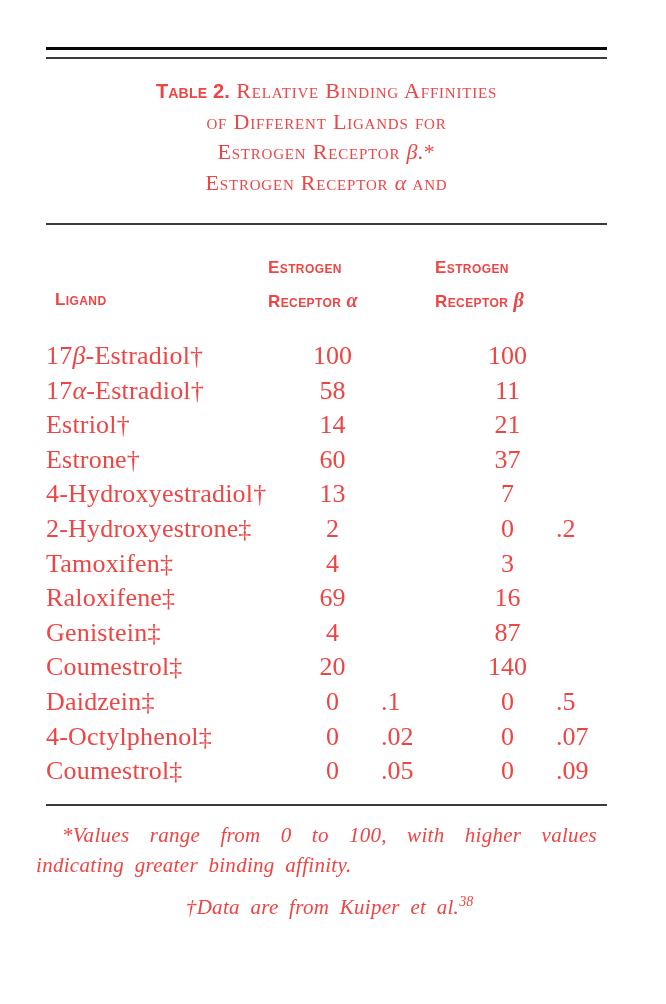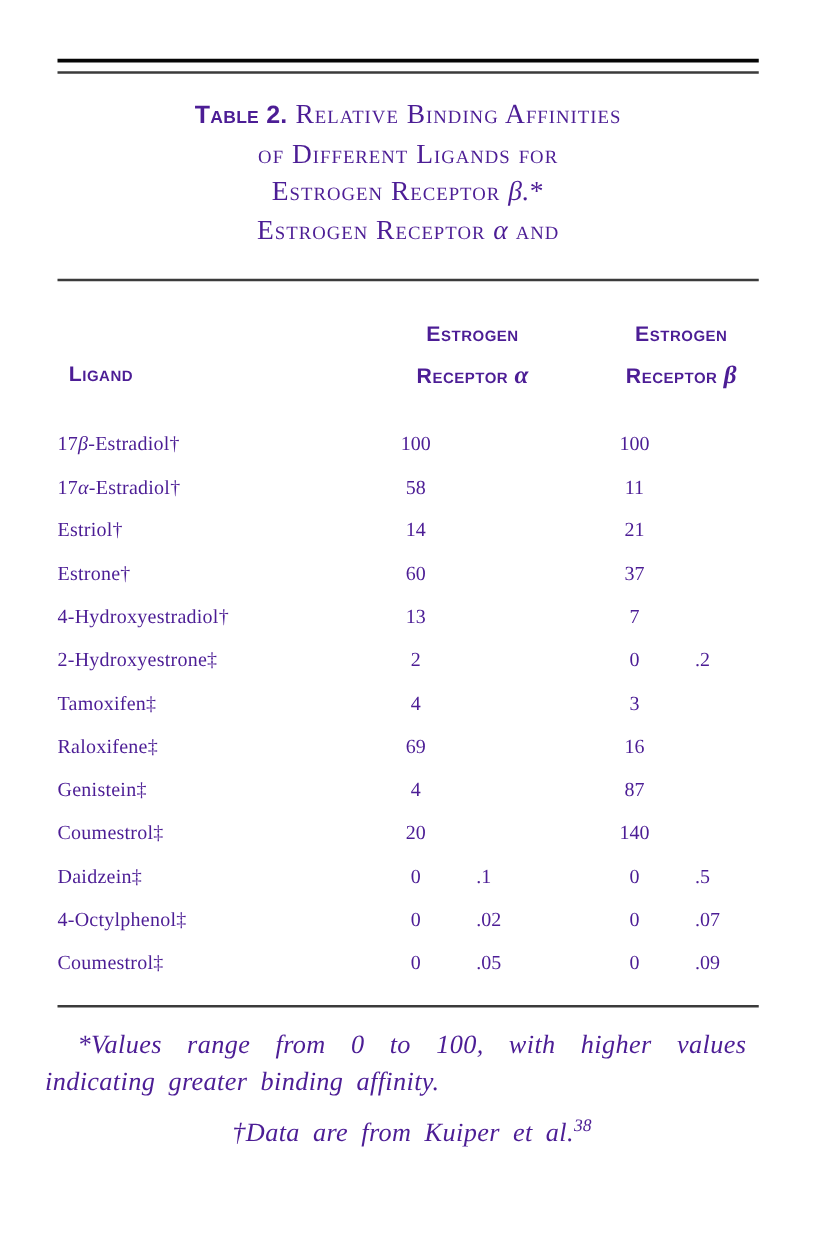--- a/index.html
+++ b/index.html
@@ -1,18 +1,18 @@
 <!DOCTYPE html>
 <html><head>
 <meta charset="utf-8">
 <style>
   html,body { margin:0; padding:0; background:#fff; }
   .page {
     position:relative; width:666px; height:1004px; background:#ffffff;
-    font-family:"Liberation Serif", serif; color:#4c1d95; overflow:hidden;
+    font-family:"Liberation Serif", serif; color:#ef4444; overflow:hidden;
   }
   
   .double-rule {
     position:absolute; left:46px; top:47px; width:561px; height:7px;
     border-top:3px solid #060606; border-bottom:2px solid #3b3b3b;
   }
   .mid-rule, .bottom-rule {
     position:absolute; left:46px; width:561px; height:0;
     border-top:2px solid #3b3b3b;
   }
@@ -30,30 +30,30 @@
   }
   .greek-serif { font-variant:normal; font-style:italic; letter-spacing:0; }
 
   
   .thead {
     position:absolute; left:46px; top:254px; width:561px; height:62px;
     font-family:"Liberation Sans", sans-serif; font-weight:700;
     font-size:17px; line-height:32px; font-variant:small-caps; letter-spacing:0.4px;
   }
   .h-ligand { position:absolute; left:9px; bottom:0;margin-top:24px; }
-  .h-col { position:absolute; top:-2px; width:220px; text-align:center; }
+  .h-col { position:absolute; top:-2px; width:220px; text-align:left; }
   .h-a { left:222px; }
   .h-b { left:389px; }
   .greek-h {
     font-family:"Liberation Serif", serif; font-style:italic; font-weight:700;
     font-variant:normal; font-size:20px; letter-spacing:0;
   }
 
   
-  .tbody { position:absolute; left:46px; top:339px; width:561px; font-size:16px; }
+  .tbody { position:absolute; left:46px; top:339px; width:561px; font-size:26px; }
   .trow { position:relative; height:34.6px; line-height:34.6px; white-space:nowrap; }
   .trow .name { position:absolute; left:0; top:0; letter-spacing:0.2px; }
   .trow .greek { font-style:italic; }
   .num { position:absolute; top:0; }
   .num.a { left:238px; }
   .num.b { left:413px; }
   .num .i { display:inline-block; width:97px; text-align:center; }
   .num .f { display:inline-block; width:42px; text-align:left; }
 
   

